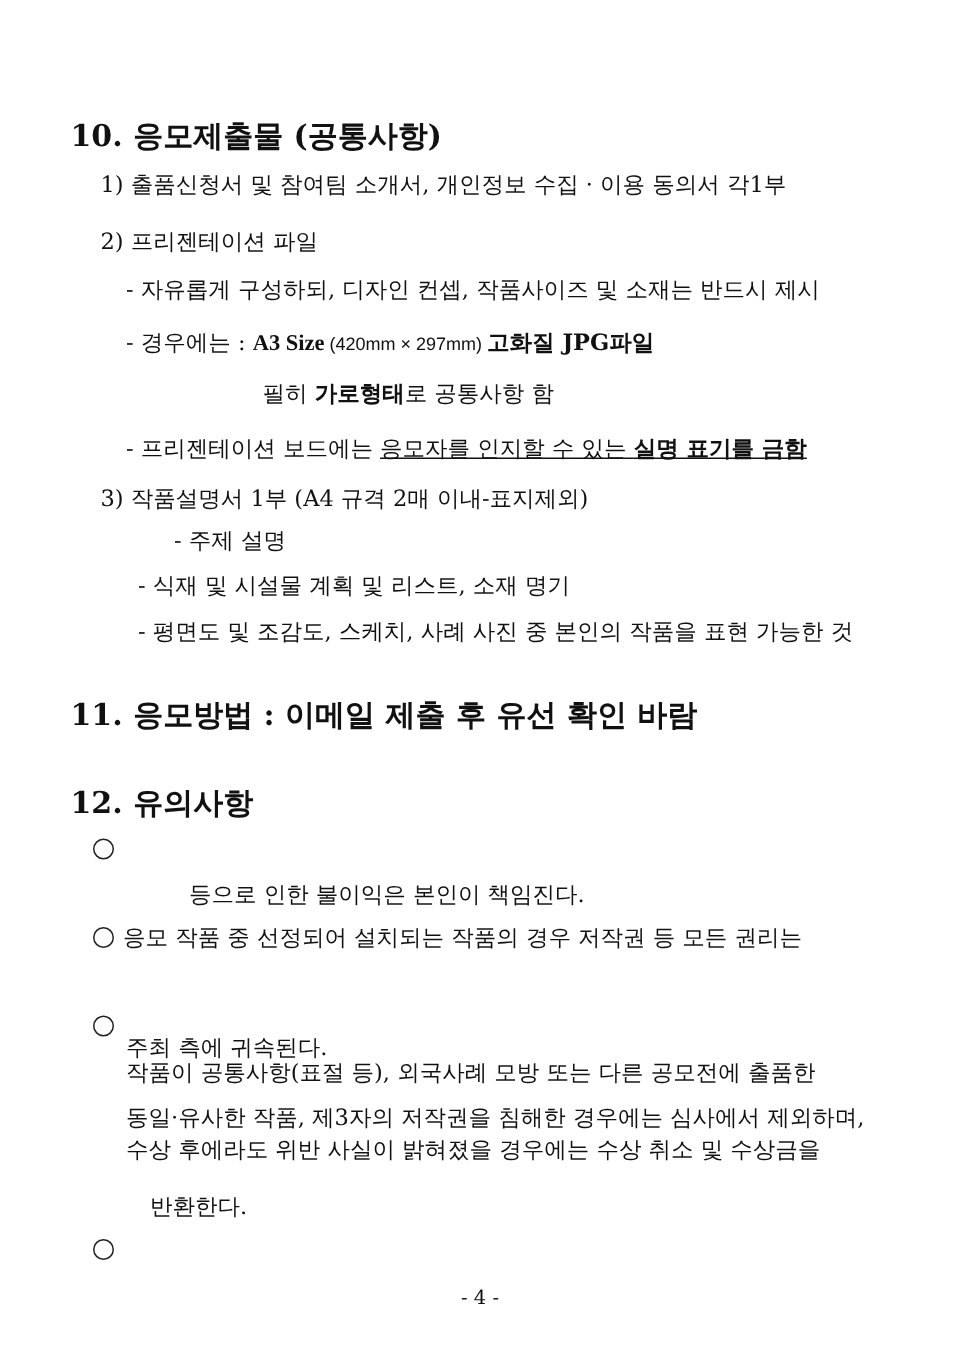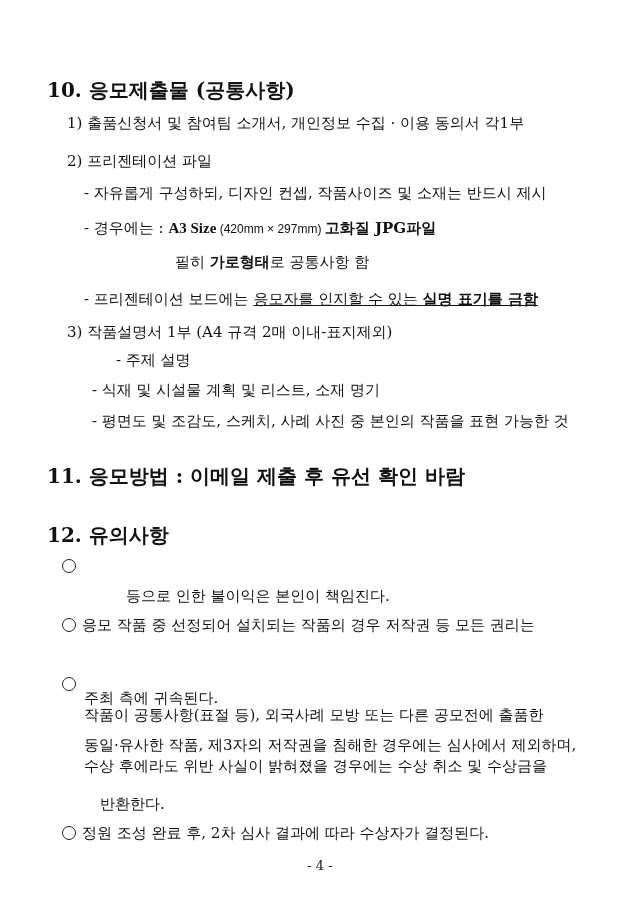--- a/index.html
+++ b/index.html
@@ -62,16 +62,16 @@
 
 <div class="line" style="left:62px; top:674px;">
   <span class="circle"></span>
 </div>
 <div class="line" style="left:84px; top:705px;">작품이 공통사항(표절 등), 외국사례 모방 또는 다른 공모전에 출품한</div>
 <div class="line" style="left:84px; top:735px;">동일·유사한 작품, 제3자의 저작권을 침해한 경우에는 심사에서 제외하며,</div>
 <div class="line" style="left:84px; top:756px;">수상 후에라도 위반 사실이 밝혀졌을 경우에는 수상 취소 및 수상금을</div>
 <div class="line" style="left:84px; top:794px;margin-left:16px;">반환한다.</div>
 
 <div class="line" style="left:62px; top:823px;">
-  <span class="circle"></span><span>정원 조성 완료 후, 2차 심사 결과에 따라 수상자가 결정된다.</span>
+  <span class="circle"></span>
 </div>
 
 <div class="pagenum">- 4 -</div>
 
 </body></html>

